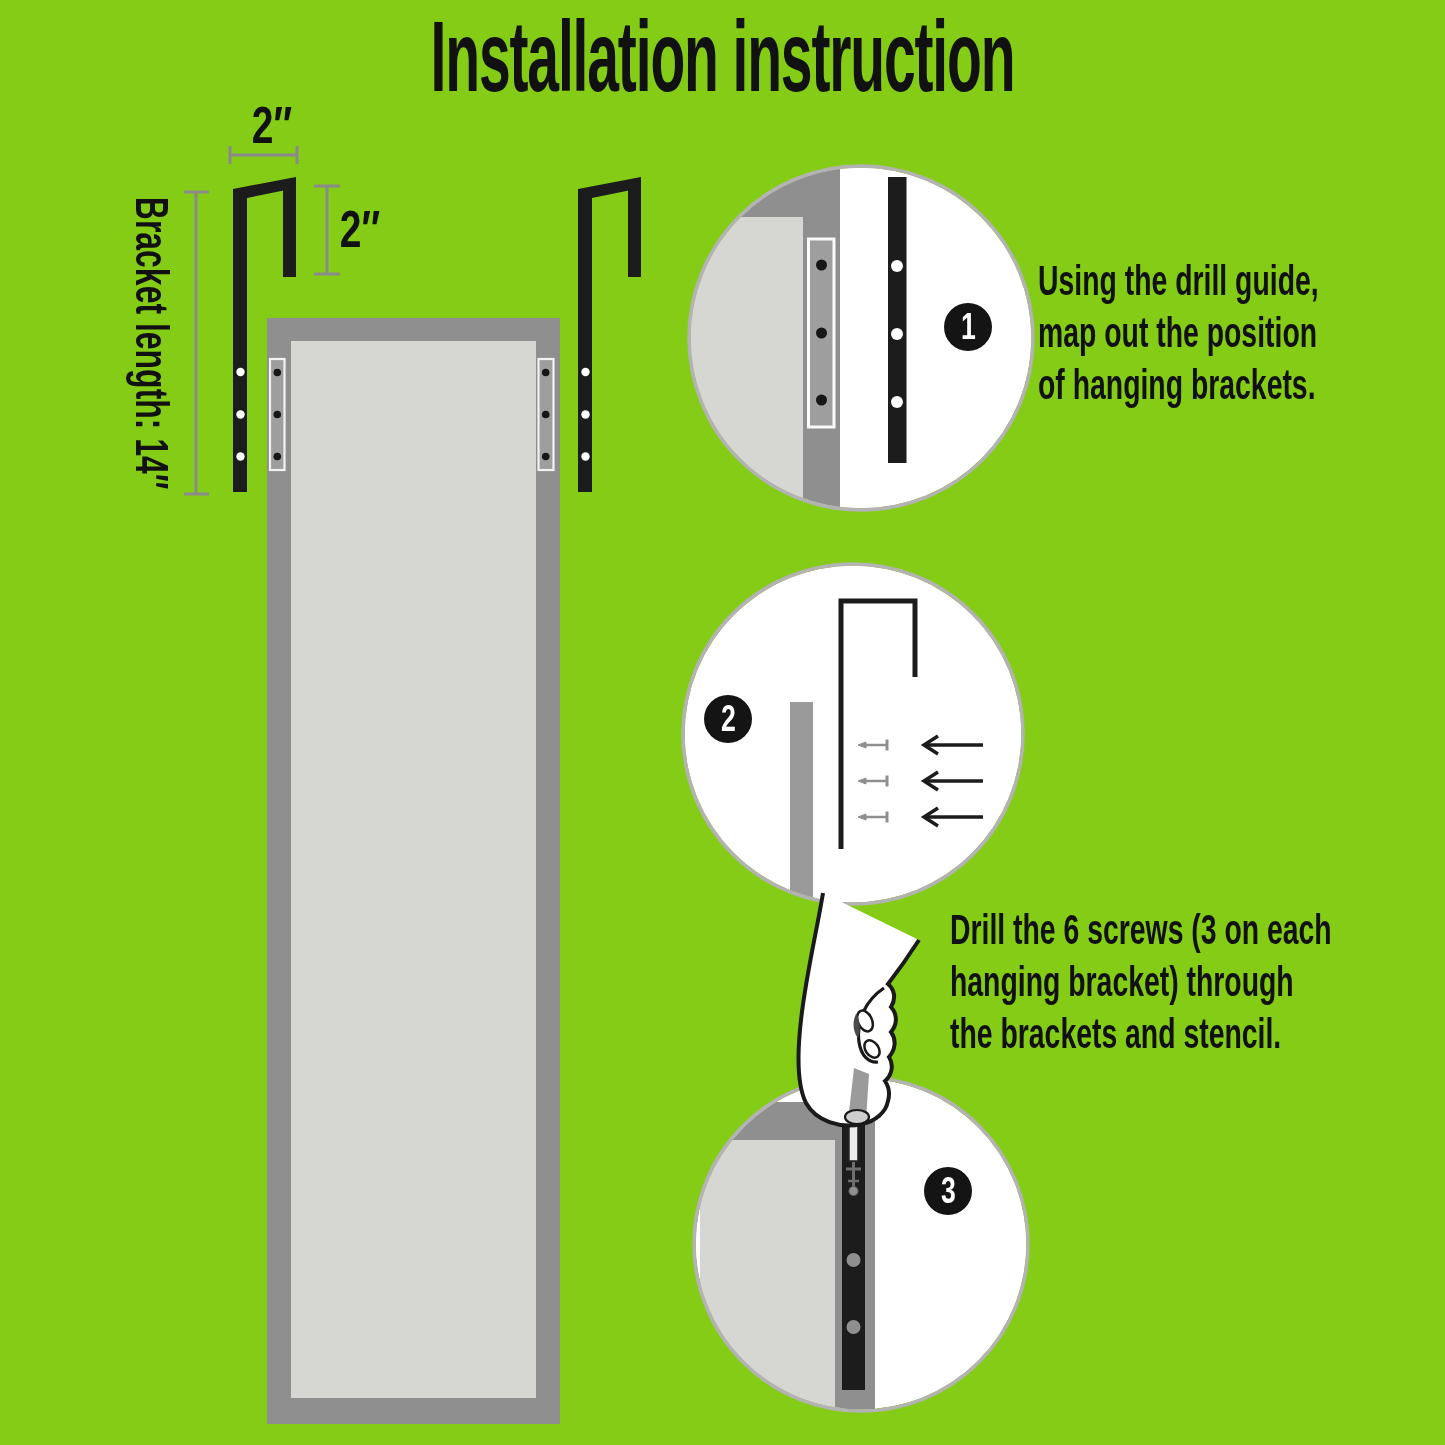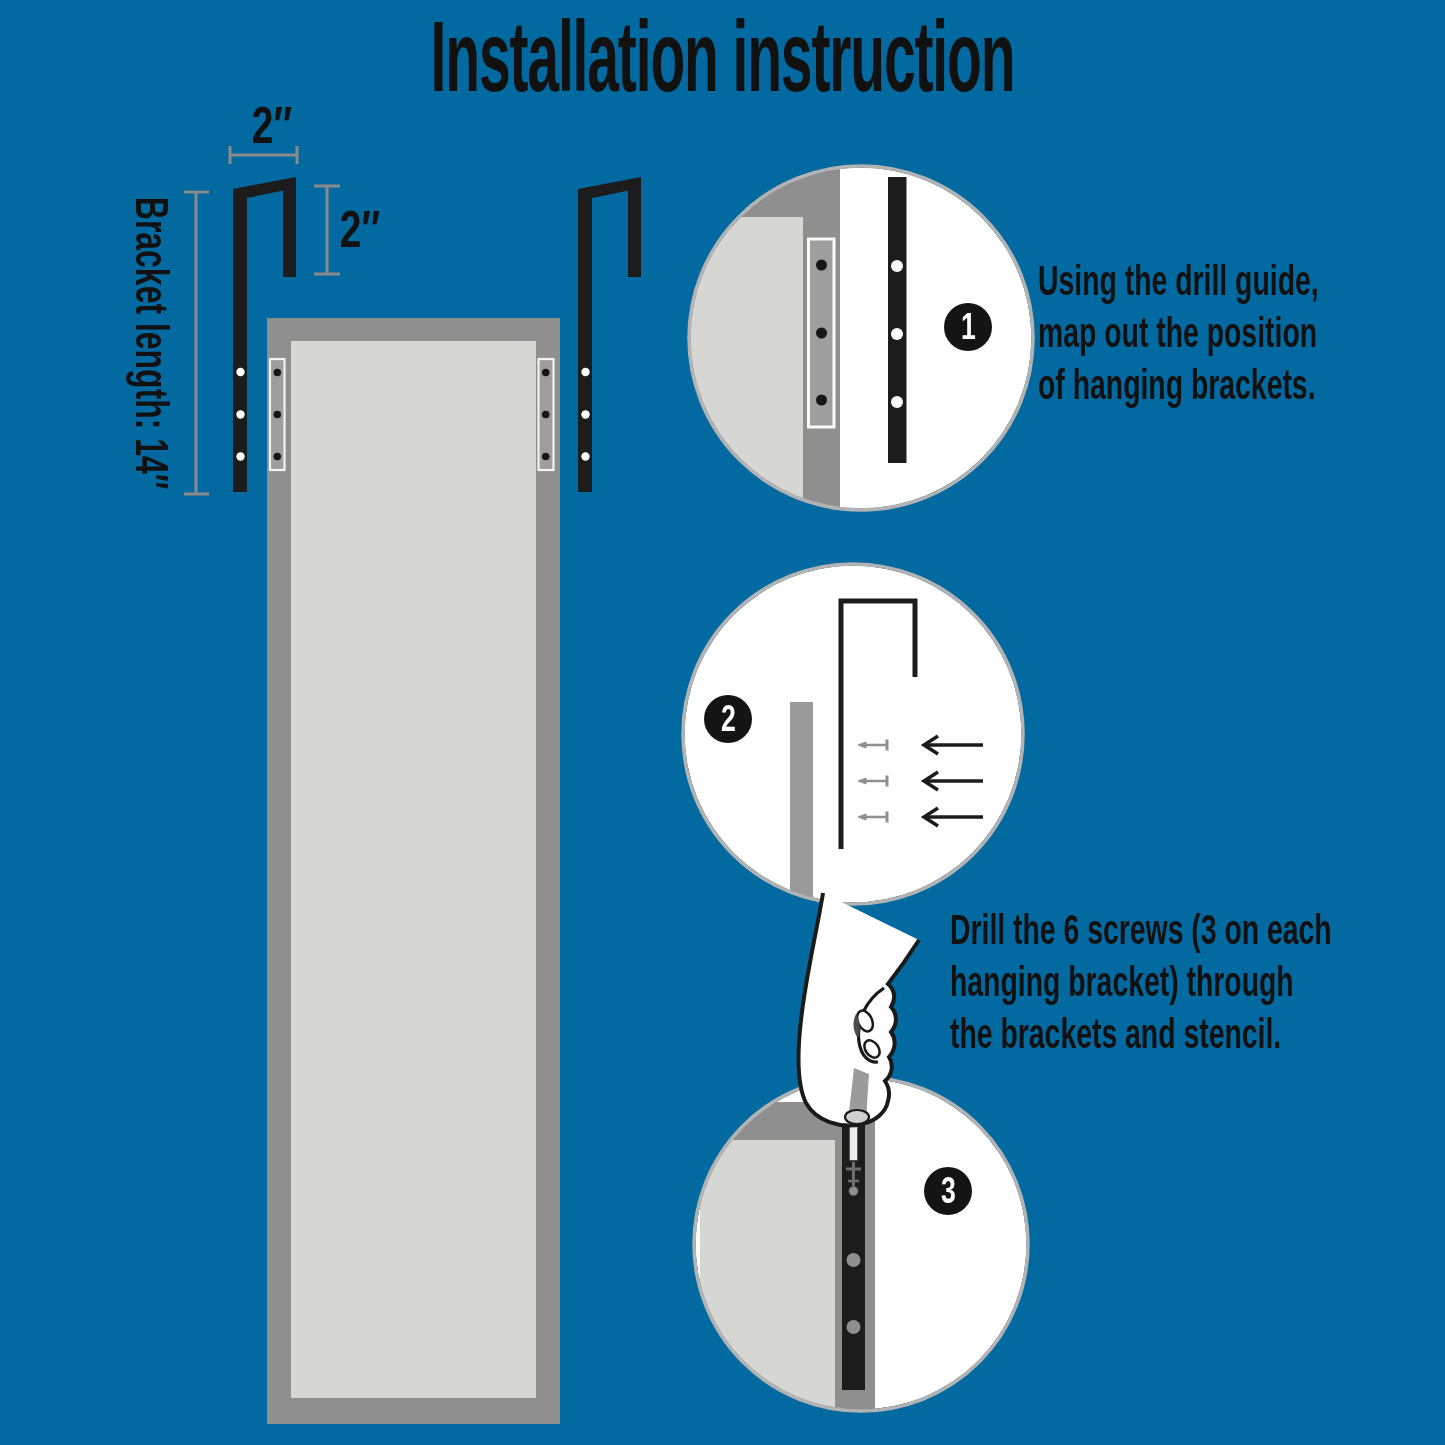--- a/index.html
+++ b/index.html
@@ -1,17 +1,17 @@
 <!DOCTYPE html>
 <html><head>
 <meta charset="utf-8">
 <style>
   html,body{margin:0;padding:0;background:#ffffff;}
   #canvas{
-    position:relative;width:1445px;height:1445px;background:#0369a1;overflow:hidden;
+    position:relative;width:1445px;height:1445px;background:#84cc16;overflow:hidden;
     font-family:"Liberation Sans","DejaVu Sans",sans-serif;color:#111;
   }
   #shapes{position:absolute;left:0;top:0;}
   .txt{position:absolute;font-weight:700;color:#111;white-space:nowrap;}
   .title{
     left:0;top:6px;width:1445px;text-align:center;font-size:100px;line-height:1.0;
     letter-spacing:-2px;transform:scaleX(0.57);transform-origin:50% 0;
   }
   .dim-label{
     font-size:52px;transform:translate(-50%,-50%) scaleX(0.75);

